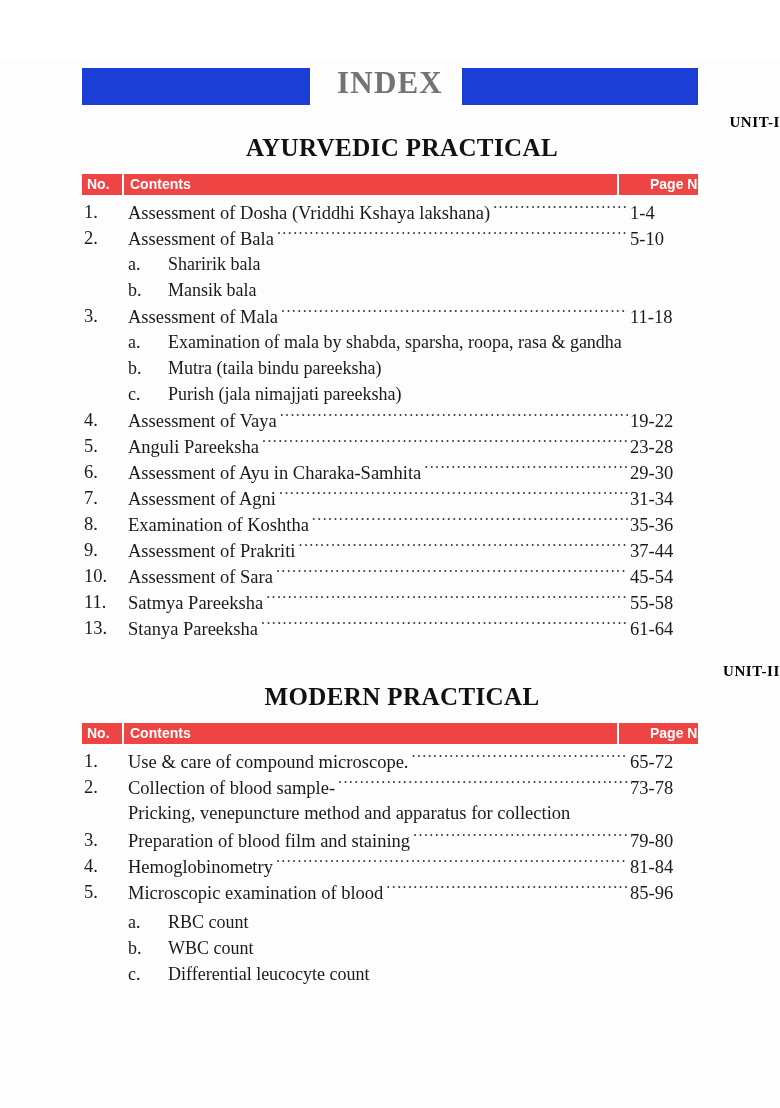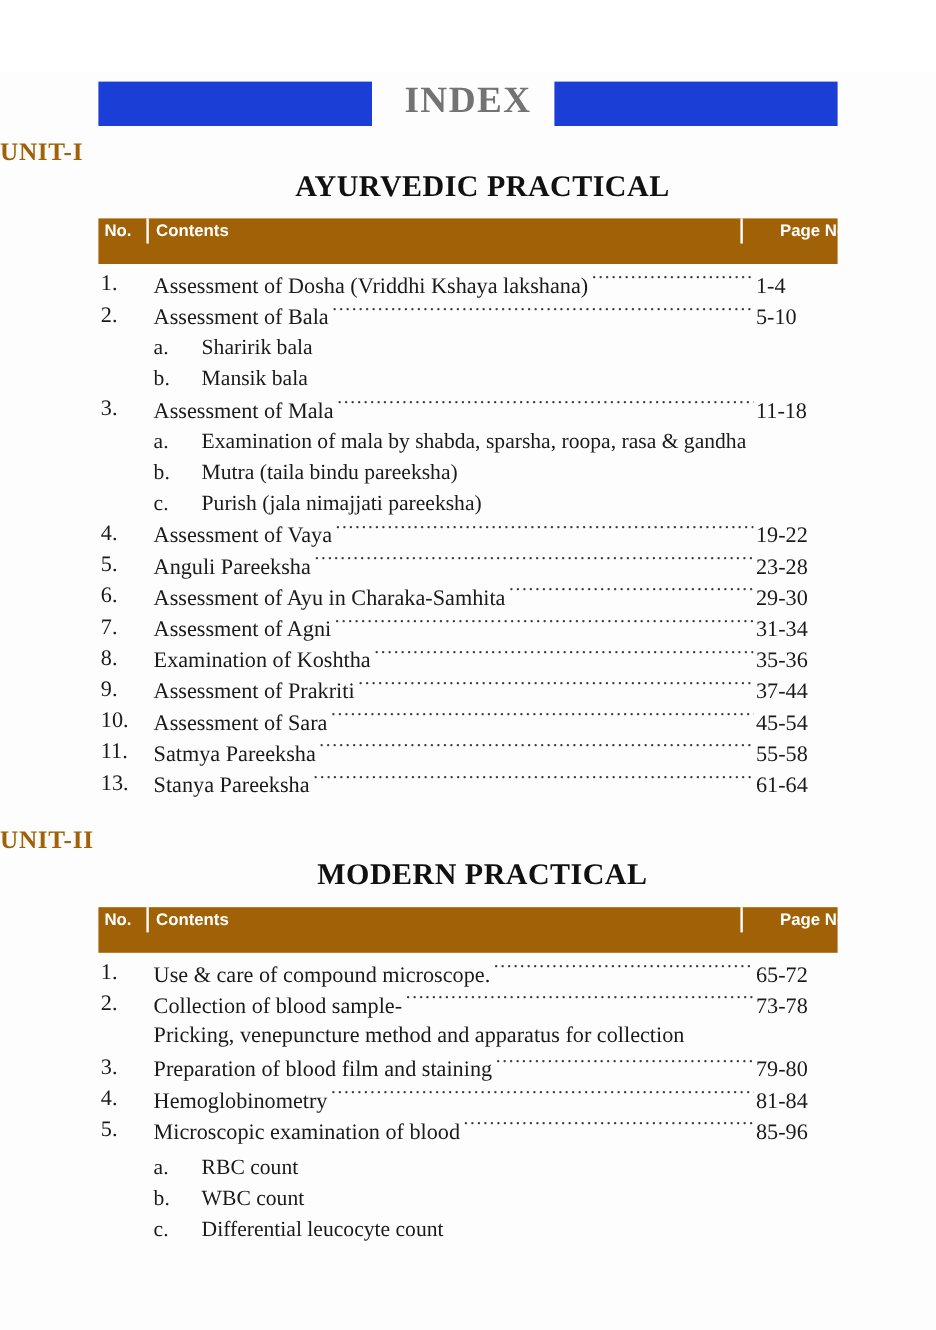--- a/index.html
+++ b/index.html
@@ -47,47 +47,47 @@
     text-align: center;
     font-family: "Liberation Serif", "DejaVu Serif", serif;
     font-size: 31px;
     font-weight: bold;
     letter-spacing: 1.2px;
     color: #737373;
   }
 
   
   .unit-label {
-    text-align: left;
+    text-align: right;
     font-family: "Liberation Serif", "DejaVu Serif", serif;
-    font-size: 21px;
+    font-size: 15px;
     font-weight: bold;
     letter-spacing: 0.6px;
-    color: #a16207;
+    color: #000000;
     margin-top: 6px;
   }
   .unit-name {
     text-align: center;
     font-family: "Liberation Serif", "DejaVu Serif", serif;
     font-size: 25px;
     font-weight: bold;
     letter-spacing: 0.4px;
     color: #111111;
     margin-top: 3px;
     margin-left: 24px;
   }
 
   .unit2-wrap { margin-top: 22px; }
 
   
   .toc-header {
     position: relative;
     margin: 12px 82px 0 82px;
-    height: 38px;
-    background: #a16207;
+    height: 21px;
+    background: #ef4444;
     color: #ffffff;
     font-family: "Liberation Sans", "DejaVu Sans", sans-serif;
     font-weight: bold;
     font-size: 14px;
   }
   .toc-header .hcell {
     position: absolute;
     top: 2px;
     white-space: nowrap;
   }

